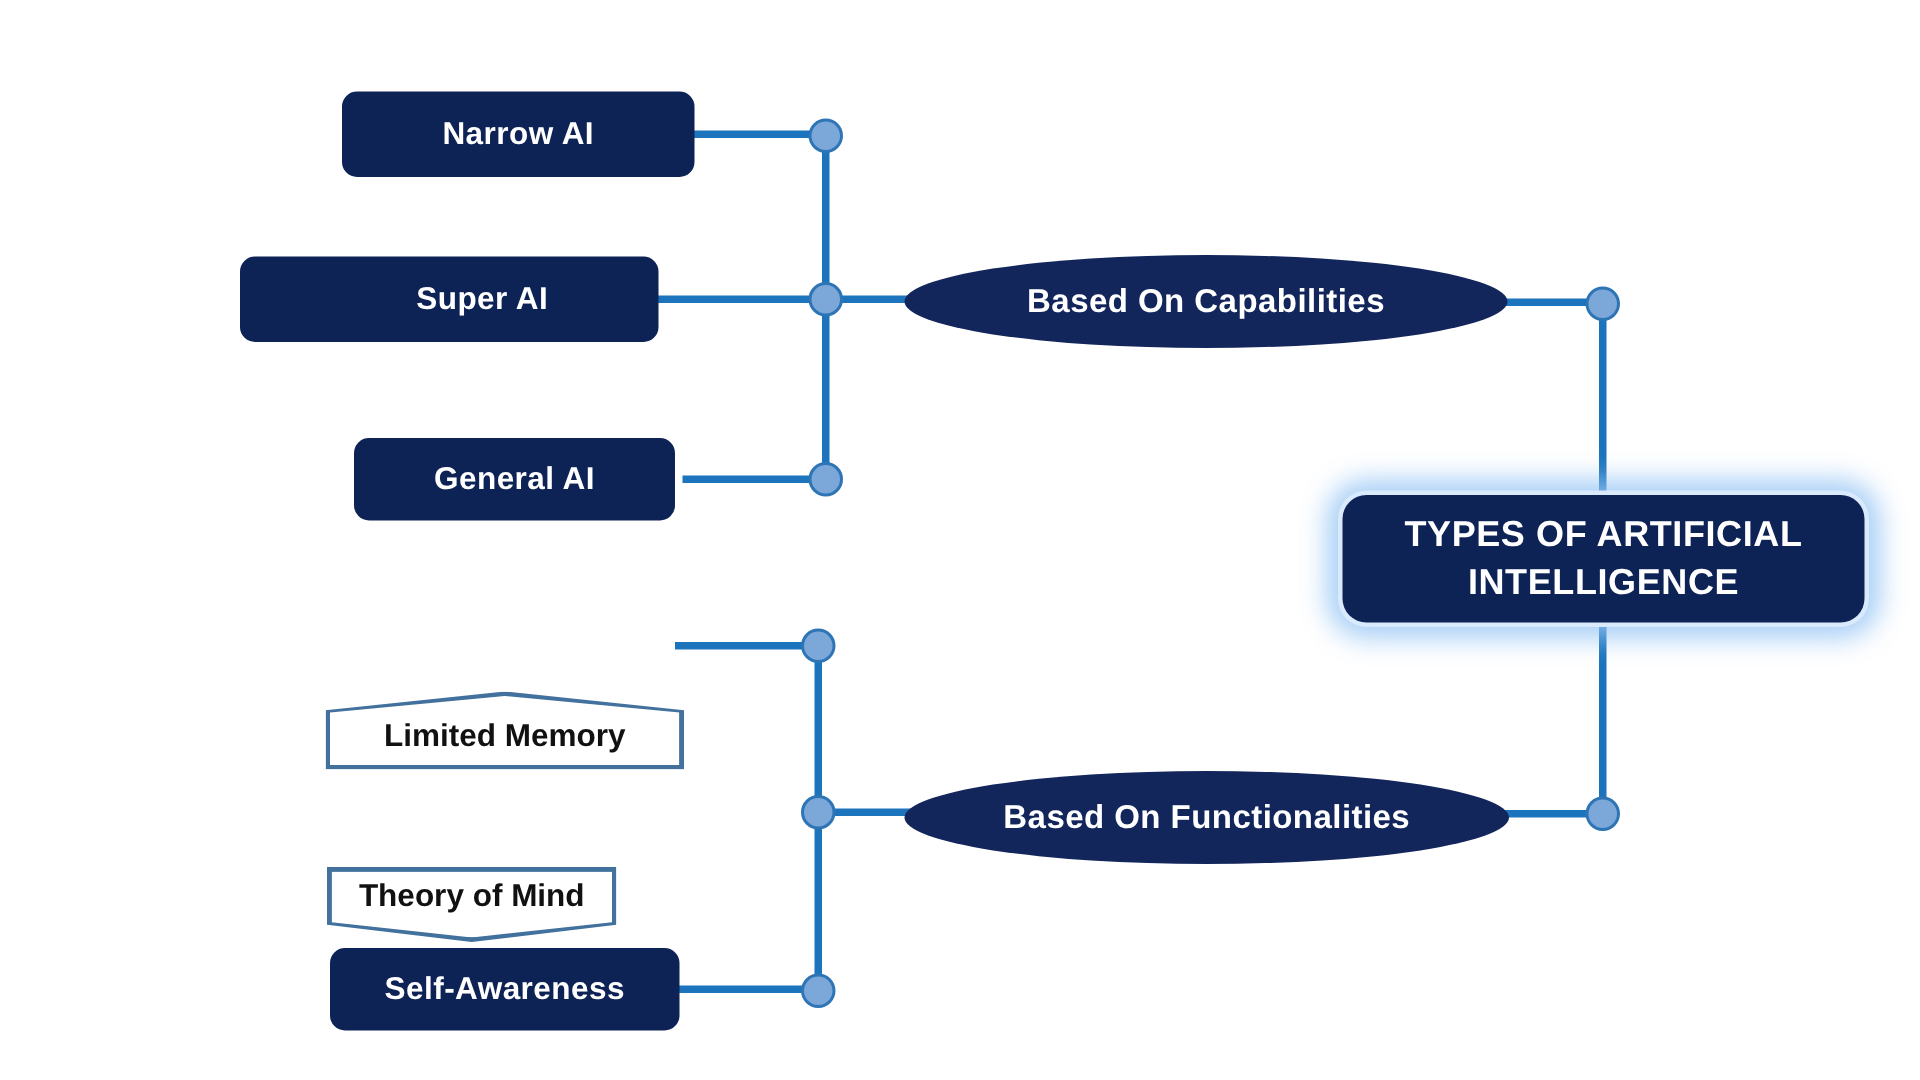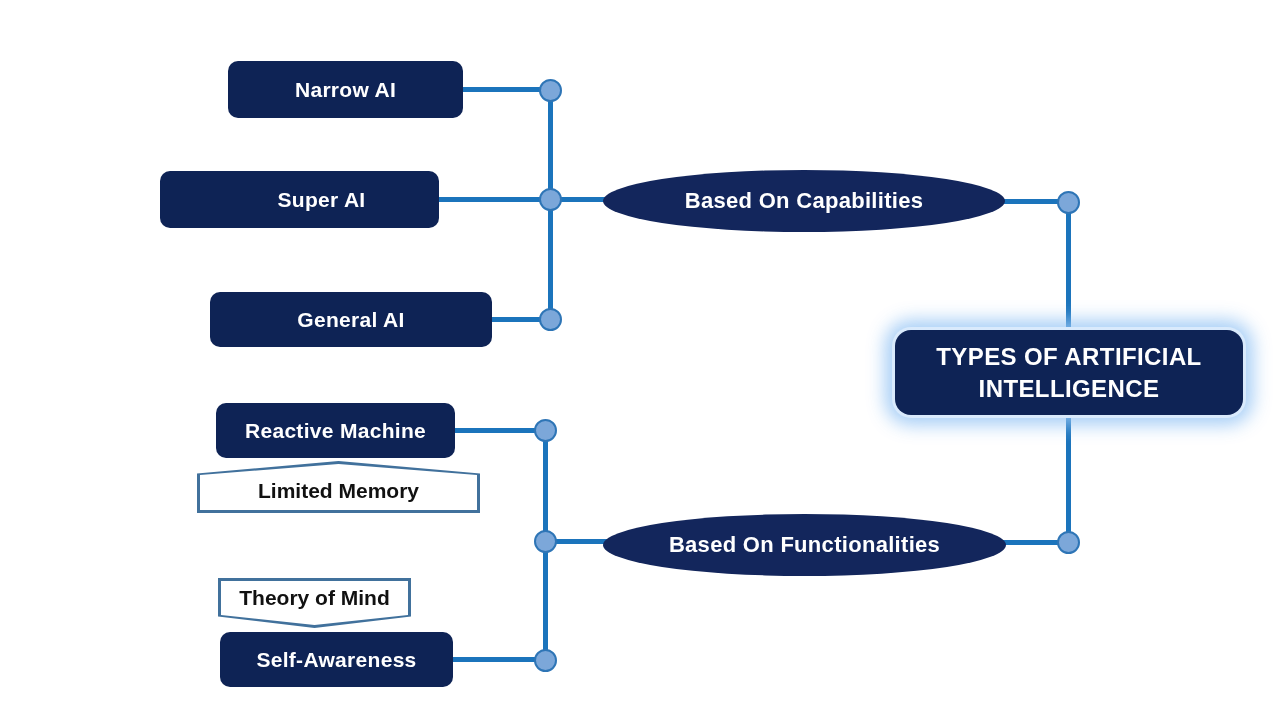--- a/index.html
+++ b/index.html
@@ -111,29 +111,26 @@
   <div class="dot" style="left:534px;top:419px;"></div>
   <div class="dot" style="left:534px;top:530px;"></div>
   <div class="dot" style="left:534px;top:649px;"></div>
 
   <div class="nbox" style="left:228px;top:61px;width:235px;height:57px;">
     <span>Narrow AI</span>
   </div>
   <div class="nbox" style="left:160px;top:171px;width:235px;height:57px;padding-left:44px;">
     <span>Super AI</span>
   </div>
-  <div class="nbox" style="left:210px;top:292px;width:282px;height:55px;">
+  <div class="nbox" style="left:236px;top:292px;width:214px;height:55px;">
     <span>General AI</span>
   </div>
 
-  <div class="nbox" style="left:216px;top:403px;width:239px;height:55px;">
-    <span>Reactive Machine</span>
-  </div>
 
-  <div class="banner" style="left:197px;top:461px;width:283px;height:52px;text-decoration:underline;">
+  <div class="banner" style="left:217px;top:461px;width:239px;height:52px;text-decoration:underline;">
     <div class="outer shape-peak-top"></div>
     <div class="inner shape-peak-top"></div>
     <div class="blabel" style="top:18px;">Limited Memory</div>
   </div>
 
   <div class="banner" style="left:218px;top:578px;width:193px;height:50px;">
     <div class="outer shape-point-bottom"></div>
     <div class="inner shape-point-bottom"></div>
     <div class="blabel" style="top:8px;">Theory of Mind</div>
   </div>

